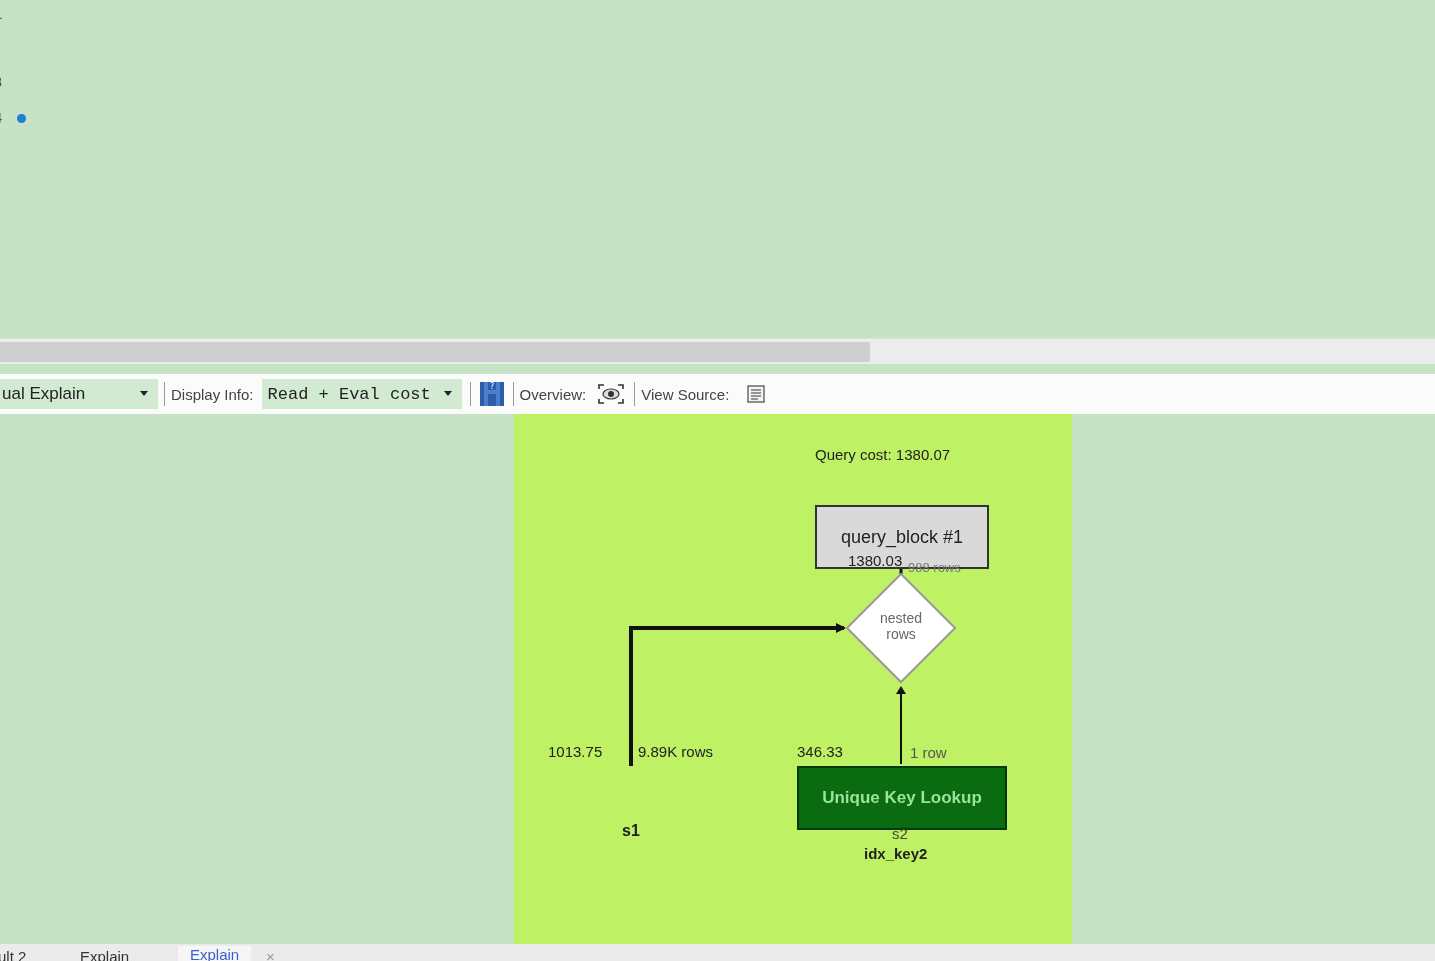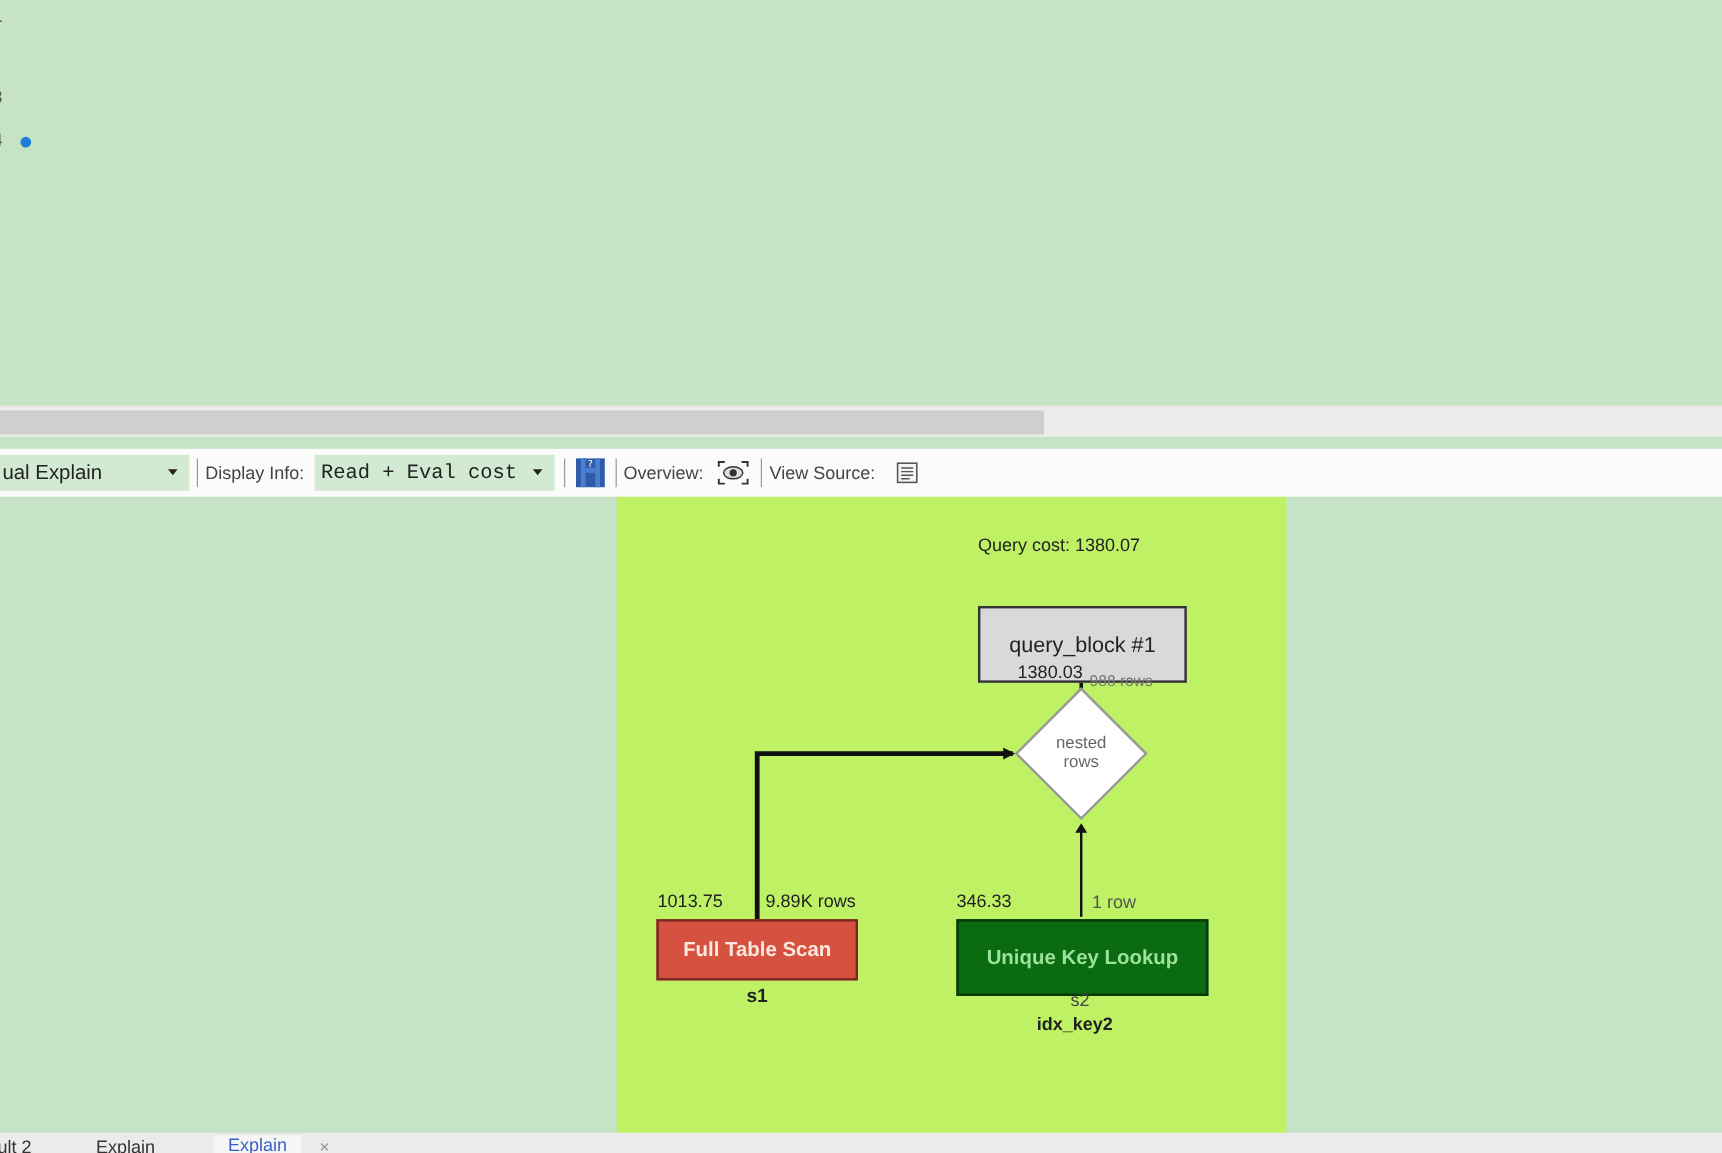--- a/index.html
+++ b/index.html
@@ -185,23 +185,20 @@
   <span class="diag-text" style="left:334px; top:138px;">1380.03</span>
   <span class="diag-text" style="left:394px; top:146px; font-size:13px; color:#777;">988 rows</span>
 
   <div style="position:absolute; left:337px; top:196px; width:100px; text-align:center; font-size:14px; color:#666; line-height:16px;">
     <div>nested</div>
     <div>rows</div>
   </div>
 
   <span class="diag-text" style="left:34px; top:329px;">1013.75</span>
   <span class="diag-text" style="left:124px; top:329px;">9.89K rows</span>
-  <div class="node fts" style="left:33px; top:352px; width:168px; height:51px;">
-    <span>Full Table Scan</span>
-  </div>
   <span class="diag-text bold-lbl" style="left:108px; top:408px; font-size:16px;">s1</span>
 
   <span class="diag-text" style="left:283px; top:329px;">346.33</span>
   <span class="diag-text" style="left:396px; top:330px; color:#555;">1 row</span>
   <div class="node ukl" style="left:283px; top:352px; width:210px; height:64px;">
     <span>Unique Key Lookup</span>
   </div>
   <span class="diag-text" style="left:378px; top:411px; font-size:15px; color:#444;">s2</span>
   <span class="diag-text bold-lbl" style="left:350px; top:431px;">idx_key2</span>
 </div>

